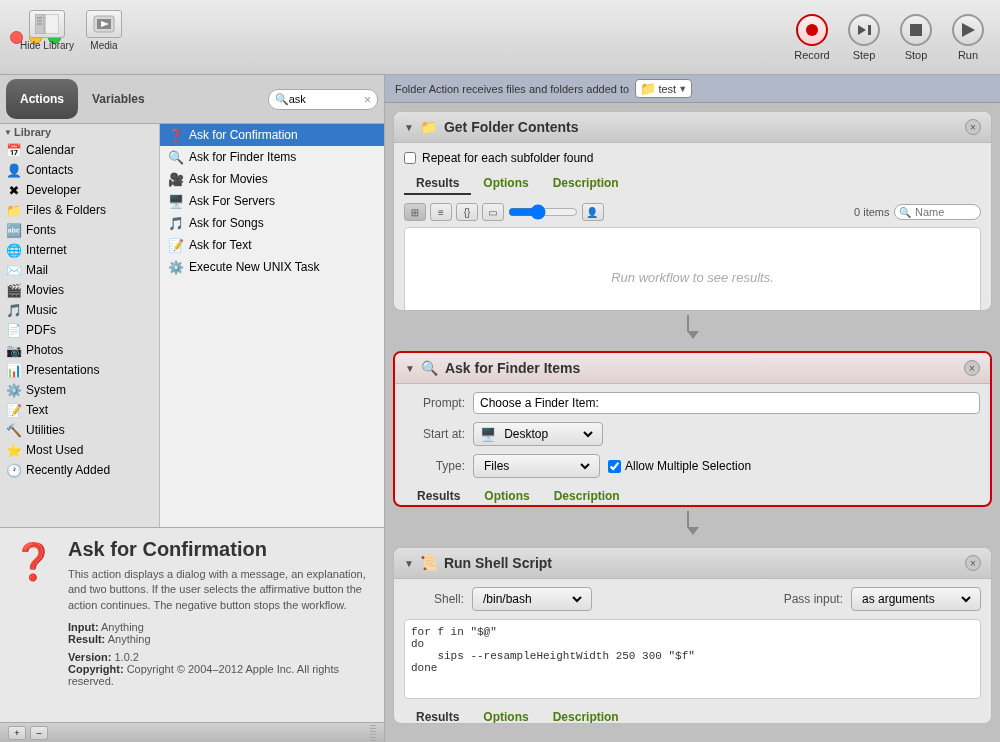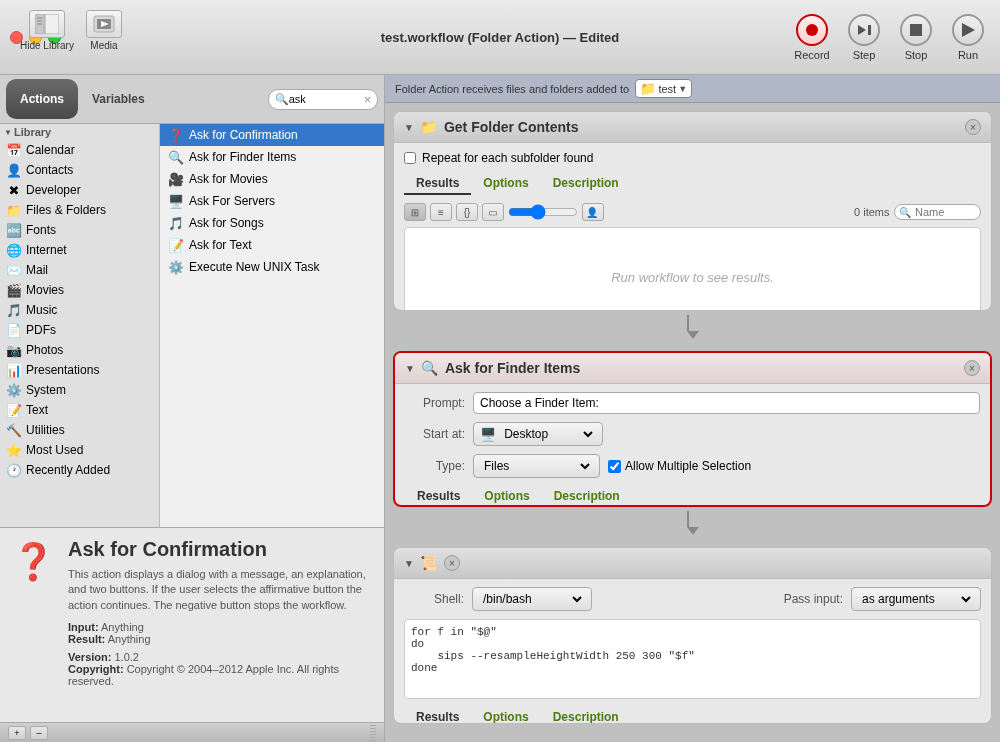--- a/index.html
+++ b/index.html
@@ -546,21 +546,20 @@
         <svg width="24" height="20" viewBox="0 0 24 20">
           <rect x="2" y="2" width="20" height="16" rx="2" fill="#d8d8d8" stroke="#aaa"></rect>
           <rect x="5" y="5" width="14" height="10" fill="#888"></rect>
           <polygon points="9,7 9,13 17,10" fill="white"></polygon>
         </svg>
       </div>
       <span class="btn-label" style="font-size:10px;color:#333;">Media</span>
     </div>
   </div>
 
-  <div class="titlebar-center">test.workflow (Folder Action) — Edited</div>
 
   <div class="toolbar-right">
     <div class="toolbar-btn record">
       <div class="icon-circle">
         <div class="record-dot"></div>
       </div>
       <span class="btn-label">Record</span>
     </div>
     <div class="toolbar-btn">
       <div class="icon-circle">
@@ -848,20 +847,21 @@
       <div>
         <div class="connector-line"></div>
         <div class="connector-arrow"></div>
       </div>
     </div>
 
     <div class="workflow-block">
       <div class="block-header">
         <span class="collapse-triangle">▼</span>
         <span class="block-icon">📜</span>
+        <span class="block-title">Run Shell Script</span>
         <div class="block-close">×</div>
       </div>
       <div class="block-content">
         <div class="pass-input-row">
           <span class="form-label">Shell:</span>
           <div class="form-select" style="min-width:120px;">
             <select>
               <option>/bin/bash</option>
               <option>/bin/sh</option>
               <option>/usr/bin/perl</option>

